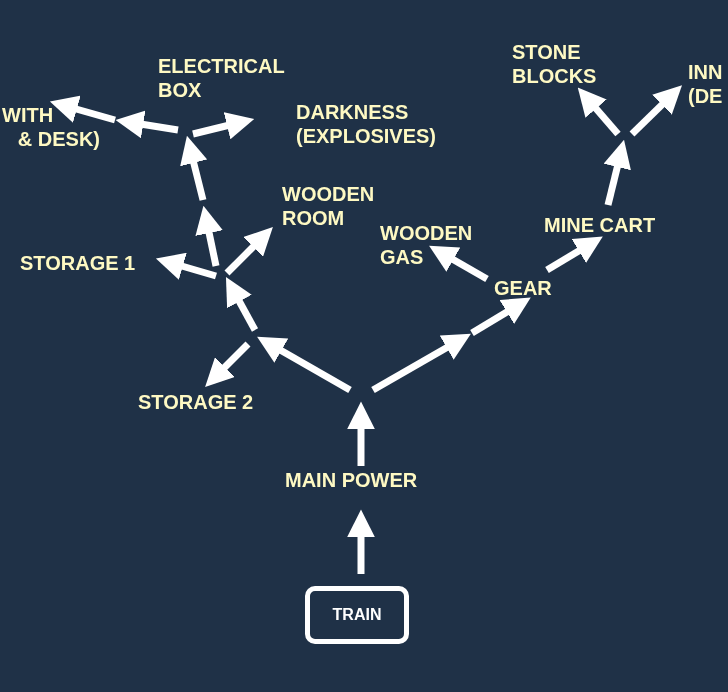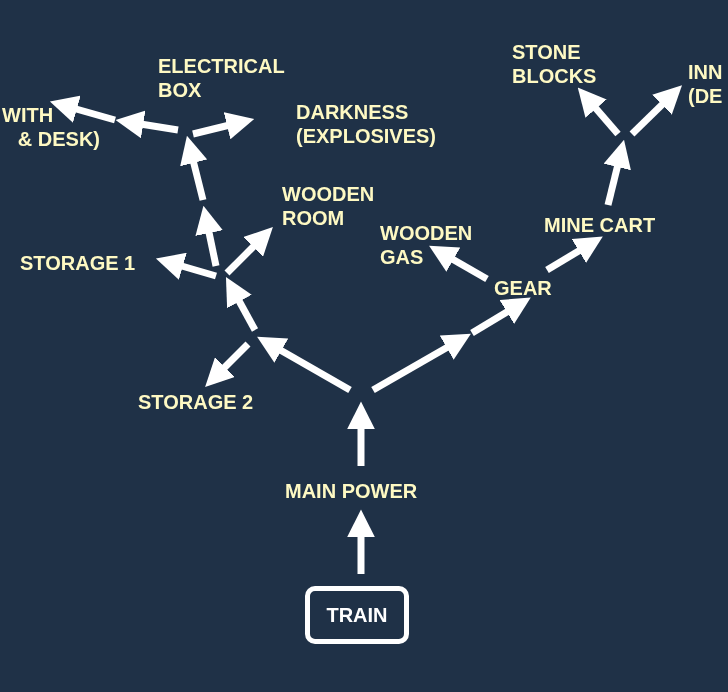--- a/index.html
+++ b/index.html
@@ -2,21 +2,21 @@
 <html><head>
 <meta charset="utf-8">
 <style>
   html, body { margin:0; padding:0; }
   body { width:728px; height:692px; background:#1f3147; overflow:hidden; position:relative;
          font-family:"Liberation Sans", sans-serif; }
   svg.arrows { position:absolute; left:0; top:0; }
   .label { position:absolute; color:#fef9c3; font-weight:bold; font-size:20px; line-height:24px; white-space:nowrap; }
   .box { position:absolute; left:305px; top:586px; width:104px; height:58px; border:5px solid #fff; border-radius:10px;
          box-sizing:border-box; display:flex; align-items:center; justify-content:center; }
-  .box span { color:#fff; font-weight:bold; font-size:20px; }
+  .box span { color:#fff; font-weight:bold; font-size:16px; }
 </style>
 </head>
 <body>
 
 <svg class="arrows" width="728" height="692" viewBox="0 0 728 692">
   <defs>
     <marker id="ah" markerWidth="4" markerHeight="4" refX="2.2" refY="2" orient="auto" markerUnits="strokeWidth">
       <path d="M0,0 L4,2 L0,4 z" fill="#fff"></path>
     </marker>
   </defs>
@@ -40,21 +40,21 @@
     <line x1="608" y1="205" x2="621" y2="152"></line>
     <line x1="618" y1="134" x2="586" y2="97"></line>
     <line x1="632" y1="134" x2="673" y2="94"></line>
   </g>
 </svg>
 
 <div class="box">
   <span>TRAIN</span>
 </div>
 
-<div class="label" style="left:285px;top:479px;text-align:center;">MAIN POWER</div>
+<div class="label" style="left:285px;top:468px;text-align:center;">MAIN POWER</div>
 <div class="label" style="left:138px;top:390px;">STORAGE 2</div>
 <div class="label" style="left:20px;top:251px;">STORAGE 1</div>
 
 <div class="label" style="left:249px;top:182px;margin-left:33px;">
   <div>WOODEN</div>
   <div>ROOM</div>
 </div>
 
 <div class="label" style="left:158px;top:54px;">
   <div>ELECTRICAL</div>

